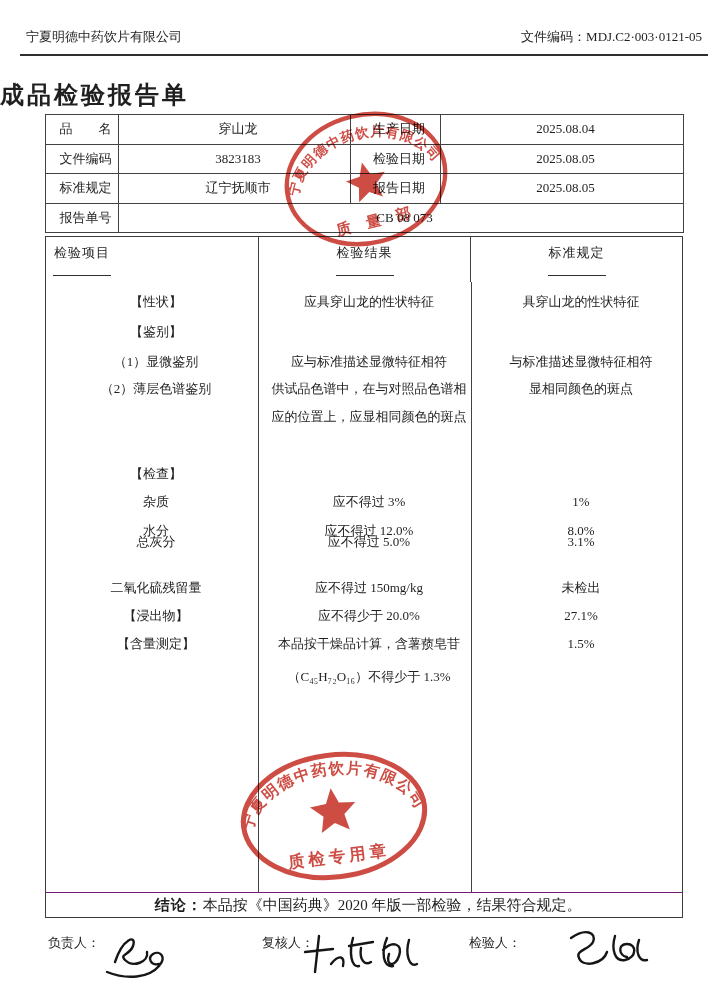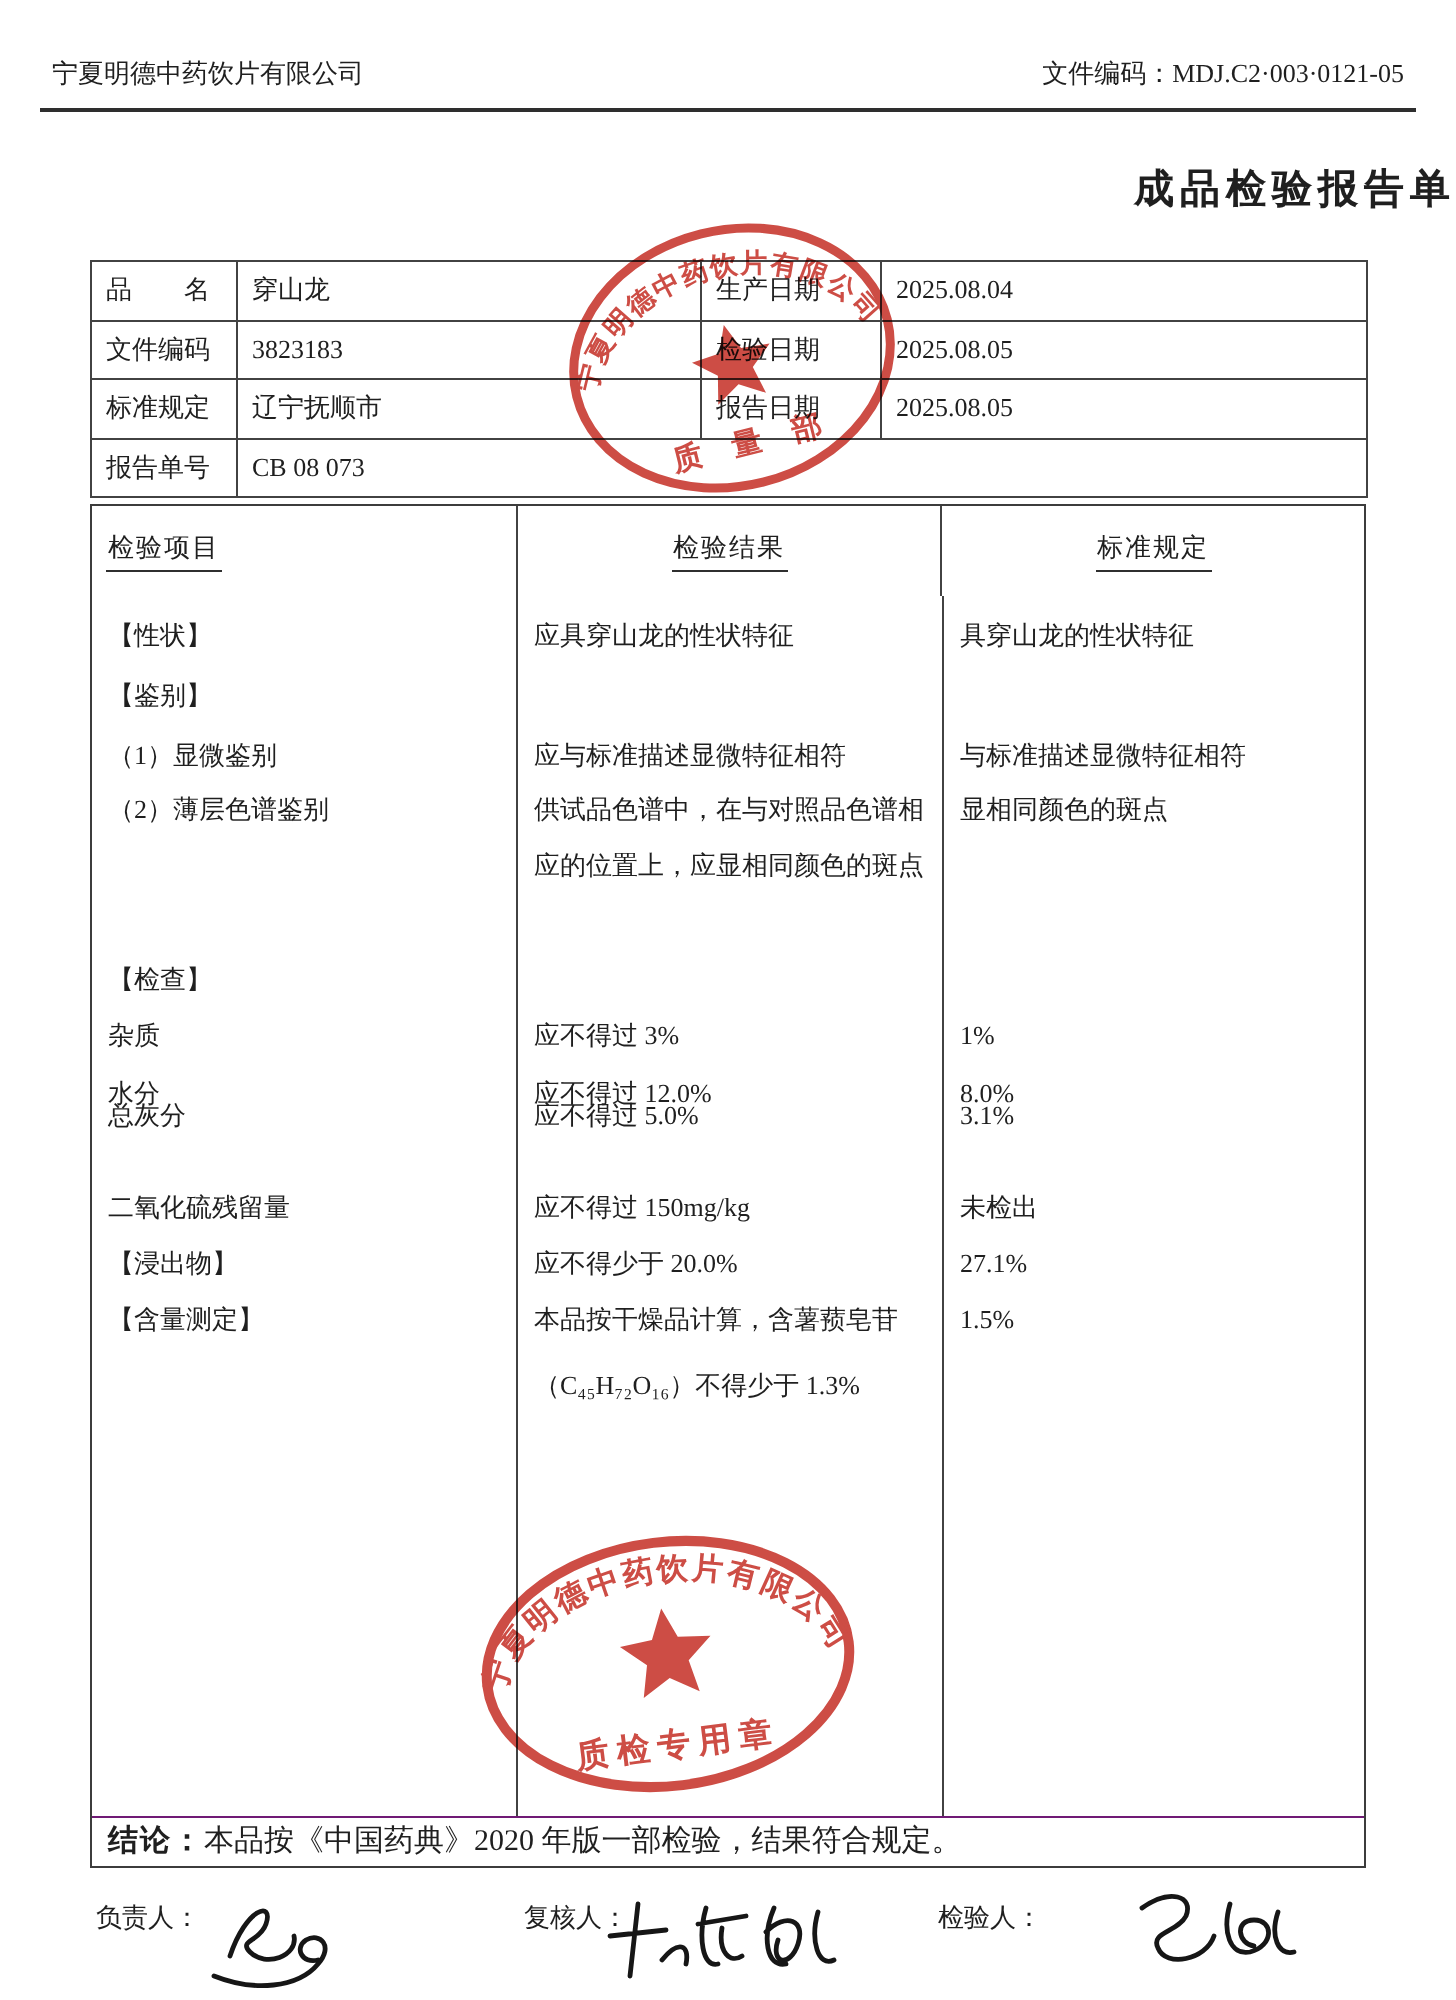--- a/index.html
+++ b/index.html
@@ -7,39 +7,39 @@
     width:728px;height:1000px;overflow:hidden;background:#ffffff;
     font-family:"Liberation Serif","DejaVu Serif",serif;color:#1f1f1f;
     position:relative;
   }
   .topbar{
     margin:0 20px;padding:28px 6px 8px 6px;
     display:flex;justify-content:space-between;align-items:flex-end;
     border-bottom:2px solid #2e2e2e;font-size:13px;
   }
   .doc-title{
-    margin-top:24px;text-align:right;font-size:20px;font-weight:bold;
+    margin-top:24px;text-align:left;font-size:24px;font-weight:bold;
     letter-spacing:3px;height:30px;line-height:30px;
   }
-  .content{margin:20px 45px 0 45px;width:638px;}
+  .content{margin:4px 45px 0 45px;width:638px;text-align:center;}
   table.info{
     border-collapse:collapse;table-layout:fixed;width:638px;font-size:13px;
   }
   table.info td{
     border:1px solid #424242;height:28.5px;padding:0 0 0 7px;
     white-space:nowrap;overflow:hidden;
   }
   .main-table{
     margin-top:3px;border:1px solid #3c3c3c;width:636px;font-size:13px;
   }
   .thead{display:grid;grid-template-columns:212px 212px 212px;height:45px;}
   .thead>div{display:flex;align-items:center;justify-content:center;}
   .thead>div:first-child{justify-content:flex-start;padding-left:7px;}
   .thead>div+div{border-left:1px solid #424242;}
-  .thead span{border-bottom:1px solid #2f2f2f;padding:0 1px 2px 1px;letter-spacing:1px;}
+  .thead span{border-bottom:1px solid #2f2f2f;padding:0 1px 13px 1px;letter-spacing:1px;}
   .tbody{position:relative;height:610px;}
   .vline{position:absolute;top:0;bottom:0;width:0;border-left:1px solid #424242;}
   .vl1{left:212px}.vl2{left:425px}
   .ln{position:absolute;left:0;right:0;display:grid;grid-template-columns:212px 213px 211px;line-height:28px;}
   .ln .c1{padding-left:8px;}
   .ln .c2{padding-left:9px;white-space:pre-line;}
   .ln .c3{padding-left:9px;white-space:pre-line;}
   .c2.tall{line-height:33px;margin-top:-3px;}
   .concl{
     border-top:1px solid #701a75;height:24px;line-height:24px;padding-left:8px;

